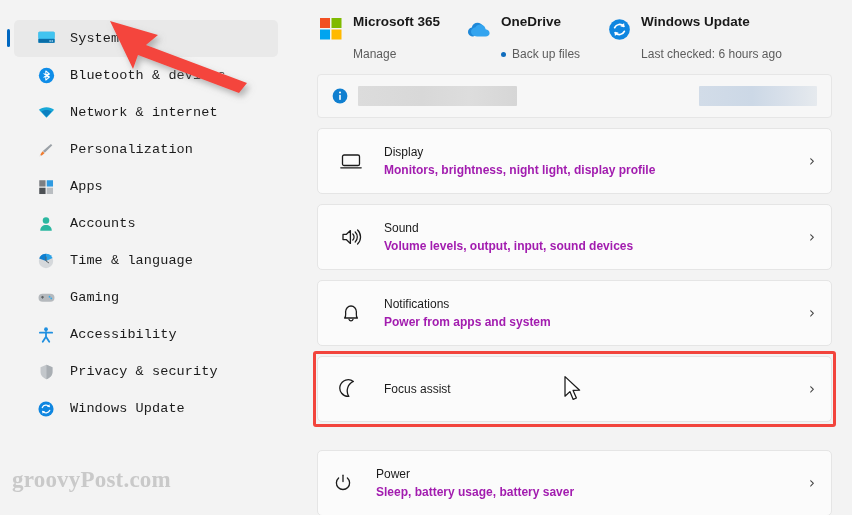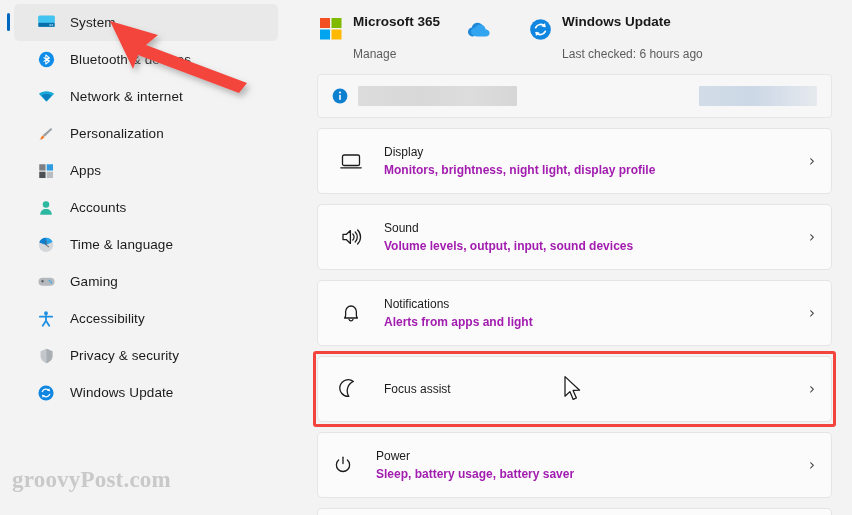--- a/index.html
+++ b/index.html
@@ -12,21 +12,21 @@
   .app{
     position:relative;width:852px;height:515px;
     display:flex;background:#f3f3f3;overflow:hidden;
   }
 
   
   .sidebar{
     width:300px;height:515px;flex:0 0 300px;
     background:#f3f3f3;position:relative;
   }
-  .nav{padding-top:4px;}
+  .nav{padding-top:20px;font-family:Liberation Mono, monospace;}
   .nav-item{
     position:relative;
     height:37px;margin:0 22px 0 14px;
     display:flex;align-items:center;
     border-radius:5px;
     padding-left:22px;
     box-sizing:border-box;
     cursor:default;
   }
   .nav-item.selected{background:#e9e9e9;}
@@ -277,20 +277,27 @@
         </span>
       </div>
 
       <div class="hdr-card">
         <span class="hdr-ico">
           <svg width="26" height="20" viewBox="0 0 26 20">
             <path d="M7.5 17.4 C4.3 17.4 2 15.4 2 12.9 C2 10.8 3.6 9 5.8 8.6 C6.3 5.8 8.7 3.8 11.6 3.8 C13.9 3.8 15.9 5.1 16.8 7.1 L7.5 17.4 Z" fill="#1e88d8"></path>
             <path d="M11 17.4 C7.6 17.4 5 15.3 5 12.7 C5 10.3 7 8.4 9.5 8.2 C10.4 6.6 12.2 5.5 14.2 5.5 C17 5.5 19.3 7.6 19.6 10.3 C21.9 10.6 23.6 12.3 23.6 14.2 C23.6 16 21.9 17.4 19.7 17.4 Z" fill="#33a4ef"></path>
           </svg>
         </span>
+        <span class="hdr-txt">
+          <span class="hdr-title">OneDrive</span>
+          <span class="hdr-sub">
+              <span class="hdr-dot"></span>
+              <span>Back up files</span>
+            </span>
+        </span>
       </div>
 
       <div class="hdr-card">
         <span class="hdr-ico">
           <svg width="23" height="23" viewBox="0 0 20 20">
             <circle cx="10" cy="10" r="9" fill="#0f86e0"></circle>
             <path d="M13.7 7.3 A4.7 4.7 0 0 0 5.8 8.4 M6.3 12.7 A4.7 4.7 0 0 0 14.2 11.6" stroke="#fff" stroke-width="1.5" fill="none" stroke-linecap="round"></path>
             <path d="M14 4.3 L14.3 7.8 L10.8 7.4 Z" fill="#fff"></path>
             <path d="M6 15.7 L5.7 12.2 L9.2 12.6 Z" fill="#fff"></path>
           </svg>
@@ -351,42 +358,42 @@
 
       <div class="row-card">
         <span class="row-ico">
           <svg width="24" height="24" viewBox="0 0 24 24">
             <path d="M5.6 17 C7.2 15.6 6.6 14.2 6.6 10.8 C6.6 7.6 9 5 12 5 C15 5 17.4 7.6 17.4 10.8 C17.4 14.2 16.8 15.6 18.4 17 Z" fill="none" stroke="#1b1b1b" stroke-width="1.3" stroke-linejoin="round"></path>
             <path d="M10 18.4 A2.1 2.1 0 0 0 14 18.4" fill="none" stroke="#1b1b1b" stroke-width="1.3" stroke-linecap="round"></path>
           </svg>
         </span>
         <span class="row-txt">
           <span class="row-title">Notifications</span>
-          <span class="row-sub">Alerts from apps and light</span>
+          <span class="row-sub">Power from apps and system</span>
         </span>
         <span class="chev">›</span>
       </div>
 
       <div class="hl-spacer"></div>
       <div class="hl-wrap">
         <div class="row-card">
           <span class="row-ico">
             <svg width="24" height="24" viewBox="0 0 24 24">
               <path d="M14.4 4.4 A8.4 8.4 0 1 0 9.8 19.4 A10.4 10.4 0 0 1 14.4 4.4 Z" fill="none" stroke="#1b1b1b" stroke-width="1.3" stroke-linejoin="round"></path>
             </svg>
           </span>
           <span class="row-txt">
             <span class="row-title">Focus assist</span>
           </span>
           <span class="chev">›</span>
         </div>
         <div class="hl-box"></div>
       </div>
 
-      <div class="row-card" style="margin-top:10px;padding-left:12px;">
+      <div class="row-card" style="margin-top:28px;padding-left:12px;">
         <span class="row-ico">
           <svg width="24" height="24" viewBox="0 0 24 24">
             <path d="M7.6 7 A6.6 6.6 0 1 0 16.4 7" fill="none" stroke="#1b1b1b" stroke-width="1.3" stroke-linecap="round"></path>
             <path d="M12 4.2 V10.6" stroke="#1b1b1b" stroke-width="1.3" stroke-linecap="round"></path>
           </svg>
         </span>
         <span class="row-txt">
           <span class="row-title">Power</span>
           <span class="row-sub">Sleep, battery usage, battery saver</span>
         </span>

